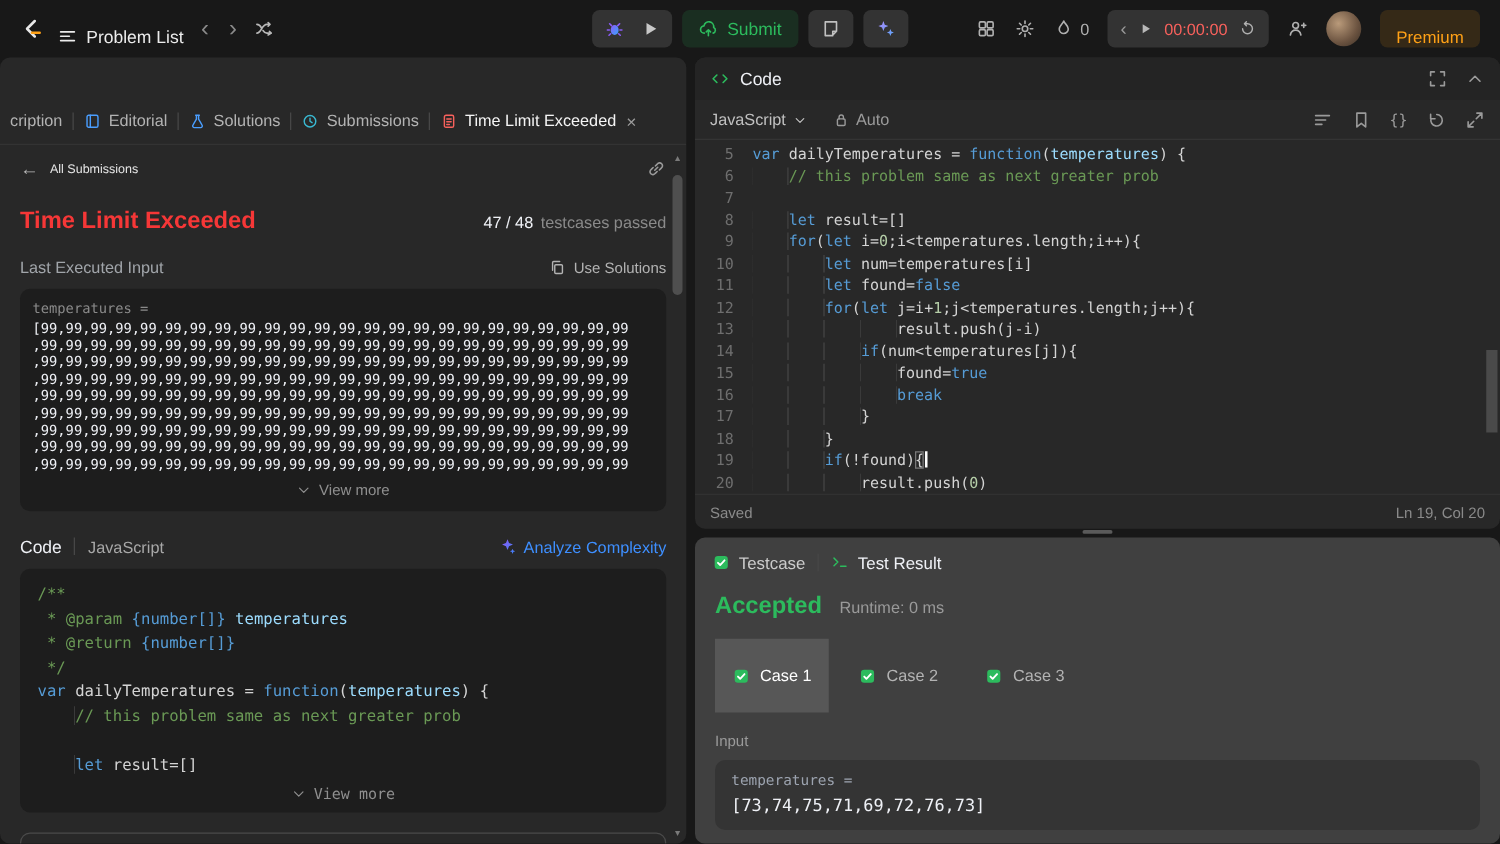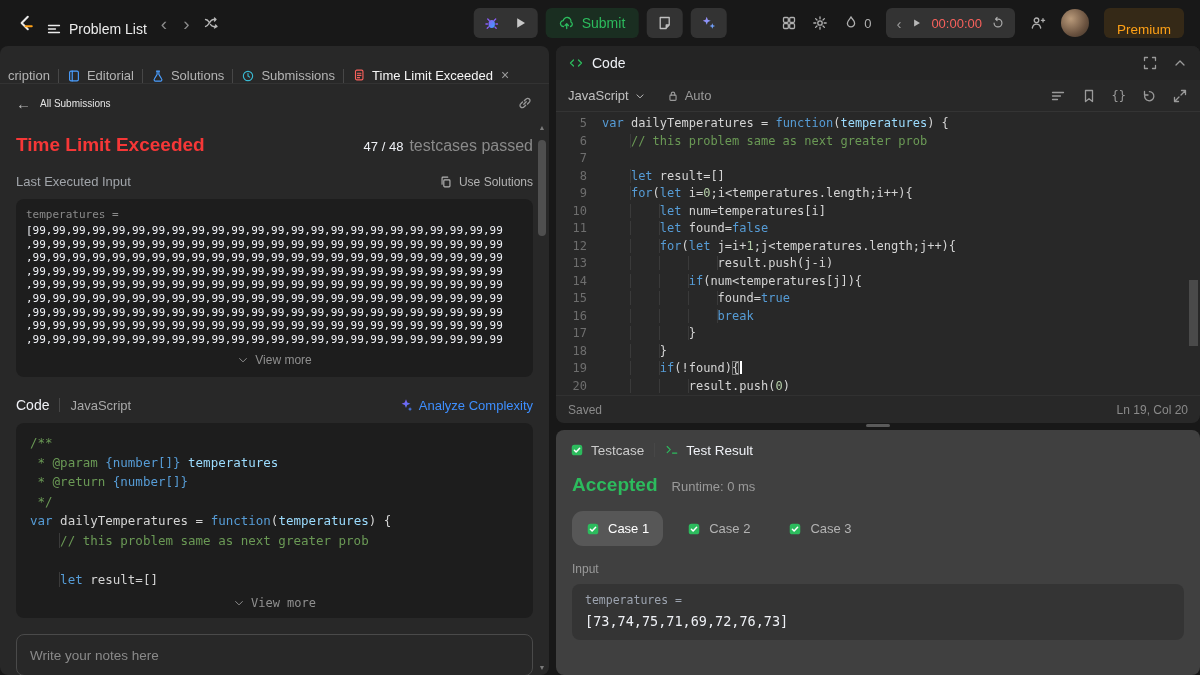--- a/index.html
+++ b/index.html
@@ -33,33 +33,33 @@
 
   
   .main { position:absolute; top:46px; left:0; right:0; bottom:0; display:flex; gap:7px; }
   .left-panel { width:549px; background:#282828; border-radius:8px; overflow:hidden; display:flex; flex-direction:column; position:relative; }
   .right-col { flex:1; display:flex; flex-direction:column; gap:7px; position:relative; }
   .editor-panel { height:377px; background:#282828; border-radius:8px; display:flex; flex-direction:column; overflow:hidden; position:relative; }
   .result-panel { flex:1; background:#404040; border-radius:8px; overflow:hidden; }
   .drag-handle { position:absolute; top:378px; left:50%; transform:translateX(-50%); width:24px; height:3px; border-radius:2px; background:#5a5a5a; }
 
   
-  .tabs-bar { display:flex; align-items:flex-end; height:38px; padding:0 8px; gap:8px; border-bottom:1px solid #333; white-space:nowrap; overflow:hidden; flex:none; }
+  .tabs-bar { display:flex; align-items:center; height:38px; padding:0 8px; gap:8px; border-bottom:1px solid #333; white-space:nowrap; overflow:hidden; flex:none;margin-top:32px; }
   .tab { display:flex; align-items:center; gap:6px; font-size:13px; color:#b3b3b3; cursor:pointer; flex:none; }
   .tab.active { color:#f5f5f5; }
   .tclose { color:#9c9c9c; font-size:14px; margin-left:2px; }
   .tdiv { width:1px; height:14px; background:#474747; flex:none; }
   .allsub { display:flex; align-items:center; gap:9px; height:38px; padding:0 16px; flex:none; color:#c8c8c8; }
   .allsub .back { font-size:15px; color:#b8b8b8; cursor:pointer; }
   .allsub .lbl { font-size:10px; color:#e5e5e5; cursor:pointer; }
   .lp-content { flex:1; overflow:hidden; padding:0 16px; }
   .title-row { display:flex; align-items:baseline; margin-top:12px; gap:6px; }
   .tle-title { color:#f63737; font-size:19px; font-weight:600; }
   .tc-strong { font-size:13px; color:#eff1f6; font-weight:500; }
-  .tc-rest { font-size:16px; color:#8a8a8a; }
+  .tc-rest { font-size:13px; color:#8a8a8a; }
   .lei-row { display:flex; align-items:center; margin-top:18px; }
   .lei-label { color:#a1a5aa; font-size:13px; font-weight:500; }
   .use-tc { display:flex; align-items:center; gap:6px; color:#b3b3b3; font-size:12px; cursor:pointer; }
   .input-box { margin-top:10px; background:#1d1d1d; border-radius:8px; padding:9px 10px 6px; }
   .ib-label { color:#8a8a8a; font-size:11px; font-family:"DejaVu Sans Mono", monospace; }
   .ib-lines { margin-top:3px; color:#eff1f6; font-size:11px; }
   .ib-lines div { height:13.6px; line-height:13.6px; white-space:pre; overflow:hidden; }
   .view-more { display:flex; align-items:center; justify-content:center; gap:6px; color:#8f8f8f; font-size:12px; padding:7px 0 4px; cursor:pointer; }
   .sec-row { display:flex; align-items:center; gap:10px; margin-top:20px; }
   .sec-title { font-size:14px; font-weight:500; color:#eff1f6; }
@@ -99,21 +99,21 @@
 
   
   .rp-tabs { height:40px; display:flex; align-items:center; padding:0 14px; gap:10px; }
   .rp-tab { display:flex; align-items:center; gap:7px; font-size:13.5px; font-weight:500; color:#eff1f6; cursor:pointer; }
   .rp-tab.dim { color:#cbcbcb; }
   .rp-body { padding:4px 16px 0; }
   .status-row { display:flex; align-items:baseline; gap:14px; }
   .accepted { color:#2cbb5d; font-size:19px; font-weight:600; }
   .runtime { color:#9a9a9a; font-size:13px; }
   .chips { display:flex; gap:10px; margin-top:15px; }
-  .chip { display:flex; align-items:center; gap:8px; padding:10px 14px; border-radius:11px; font-size:13px; color:#b3b3b3; cursor:pointer; }
+  .chip { display:flex; align-items:center; gap:8px; padding:22px 14px; border-radius:0; font-size:13px; color:#b3b3b3; cursor:pointer; }
   .chip.active { background:rgba(255,255,255,0.12); color:#ffffff; }
   .input-label { margin-top:16px; color:#9a9a9a; font-size:12px; font-weight:500; }
   .r-input-box { margin-top:8px; background:#343434; border-radius:8px; padding:9px 13px 11px; }
   .r-ib-label { color:#9ca3af; font-size:11.5px; font-family:"DejaVu Sans Mono", monospace; }
   .r-ib-value { margin-top:6px; color:#eff1f6; font-size:13.5px; font-family:"DejaVu Sans Mono", monospace; }
 </style>
 </head>
 <body>
 
 <div class="header">

